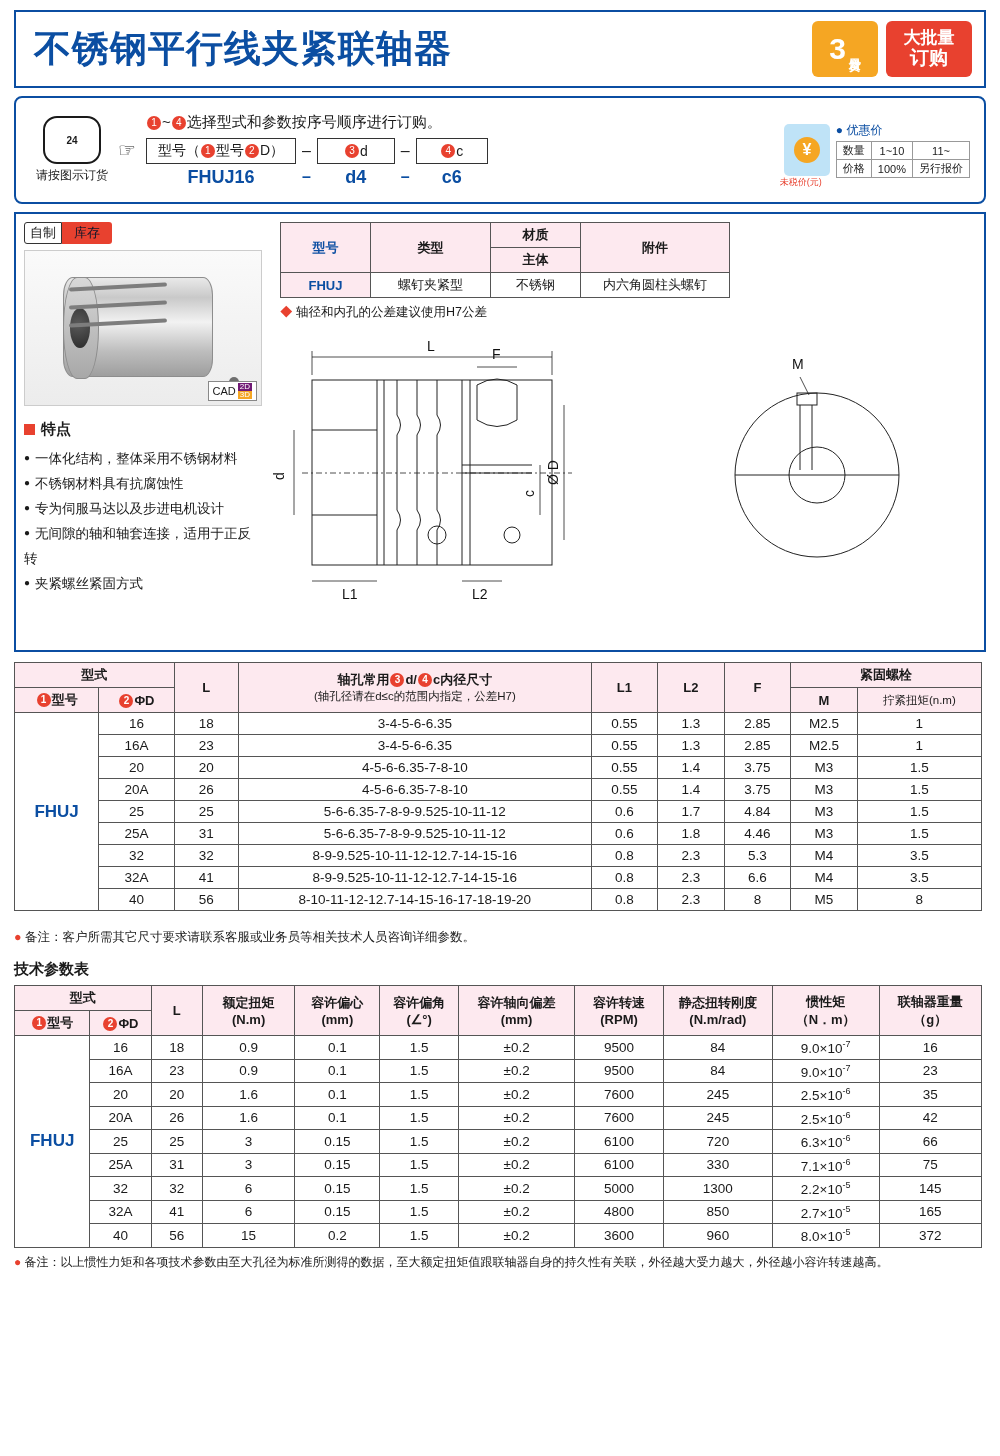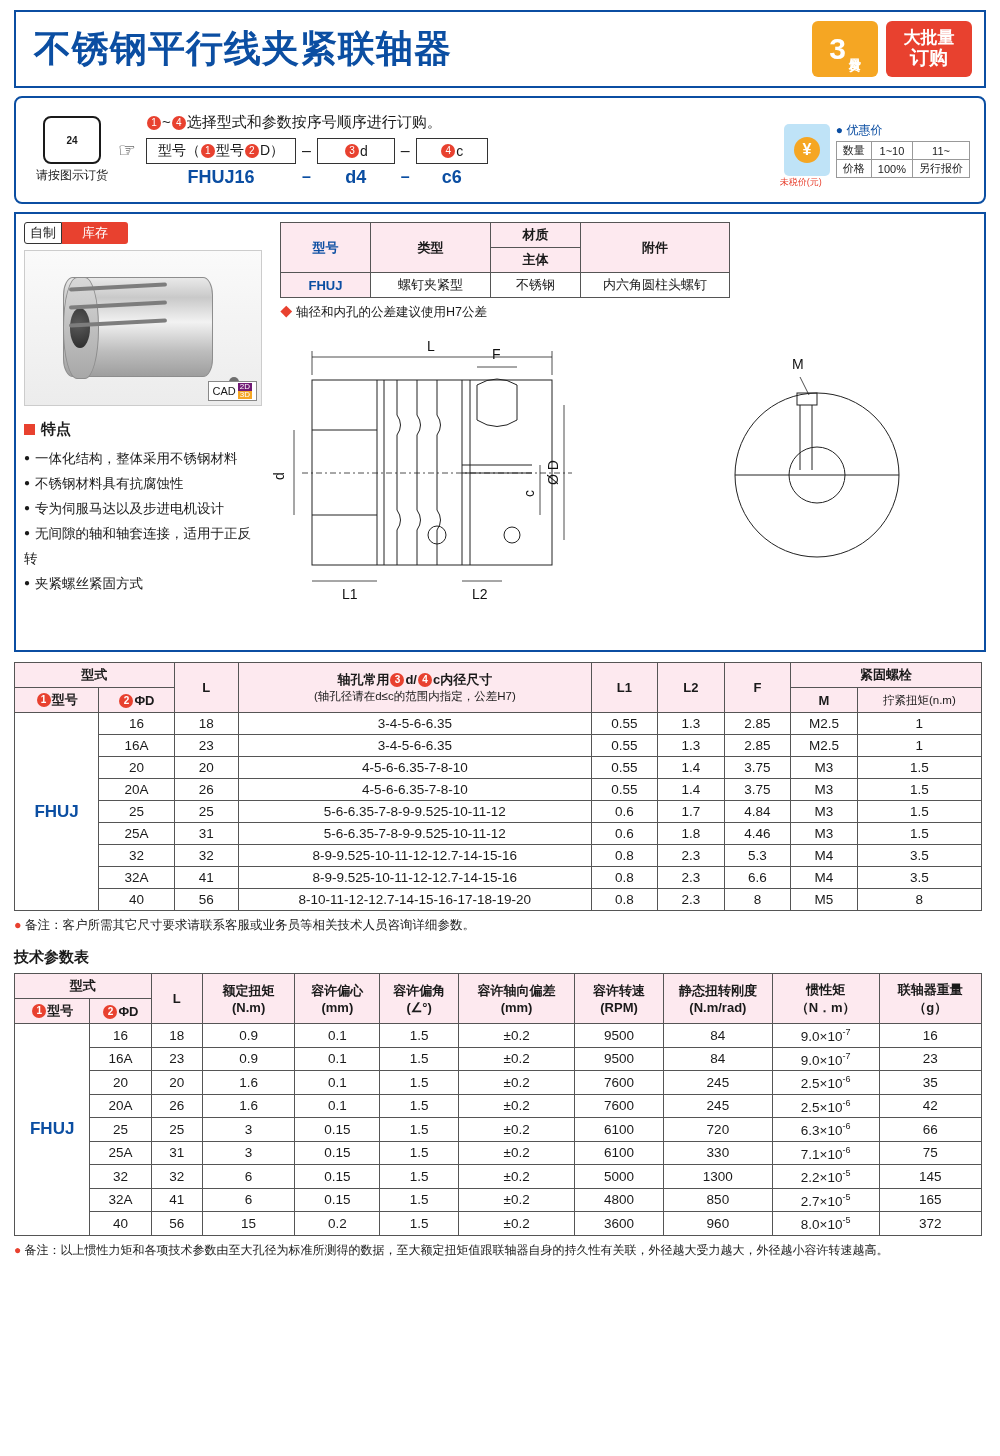--- a/index.html
+++ b/index.html
@@ -68,21 +68,21 @@
     height: 108px;
     display: flex;
     align-items: center;
     padding: 6px 10px;
     position: relative;
   }
   .phone-icon-wrap { width: 92px; text-align: center; }
   .phone-icon {
     width: 58px; height: 48px; margin: 0 auto;
     border: 2px solid #1a1a1a;
-    border-radius: 8px;
+    border-radius: 14px;
     position: relative;
     display:flex;align-items:center;justify-content:center;
     font-size: 11px;
   }
   .phone-icon .h24 { font-size: 10px; font-weight: bold; }
   .phone-caption { font-size: 12px; margin-top: 3px; }
   .hand { font-size: 20px; margin: 0 4px 0 0; }
 
   .order-main { flex: 1; padding-left: 6px; }
   .order-note { font-size: 15px; margin-bottom: 6px; }
@@ -145,22 +145,22 @@
     position: relative;
     display: flex;
   }
   .left-col { width: 256px; padding: 8px; position: relative; }
   .tag-row { display: flex; align-items: center; }
   .tag-self {
     border: 1px solid #333; background: #fff;
     font-size: 13px; padding: 1px 5px; border-radius: 3px 0 0 3px;
   }
   .tag-stock {
-    background: #e8412f; color: #ffffff;
-    font-size: 13px; padding: 2px 20px; border-radius: 0 3px 3px 0;
+    background: #e8412f; color: #0f172a;
+    font-size: 13px; padding: 2px 12px; border-radius: 0 3px 3px 0;
   }
   .product-img {
     margin-top: 6px;
     width: 238px; height: 156px;
     border: 1px solid #ccc;
     background: linear-gradient(180deg,#fafafa,#ececec);
     position: relative;
     overflow: hidden;
   }
   .coupler {
@@ -213,21 +213,21 @@
   .drawing svg { position: absolute; left: 0; top: 0; }
 
   
   .main-table { border-collapse: collapse; width: 968px; margin-top: 10px; font-size: 13.5px; }
   .main-table td, .main-table th {
     border: 1px solid #555; text-align: center; padding: 3px 2px; font-weight: normal;
   }
   .main-table .hdr { background: #fde9ef; font-weight: bold; font-size: 13px; }
   .main-table .hdr.small { font-size: 11.5px; font-weight: normal; }
   .main-table .brand { color: #0b4ea2; font-weight: bold; font-size: 17px; }
-  .note-line { font-size: 12.5px; margin-top: 6px; }
+  .note-line { font-size: 12.5px; margin-top: 18px; }
   .note-line .bullet { color: #e8412f; }
   .sec-title { font-size: 15px; font-weight: bold; margin-top: 14px; }
   .sup { font-size: 9px; vertical-align: super; }
   .bottom-note { font-size: 12px; margin-top: 6px; line-height: 1.4; }
 </style>
 </head>
 <body>
 
 <div class="page">
 

